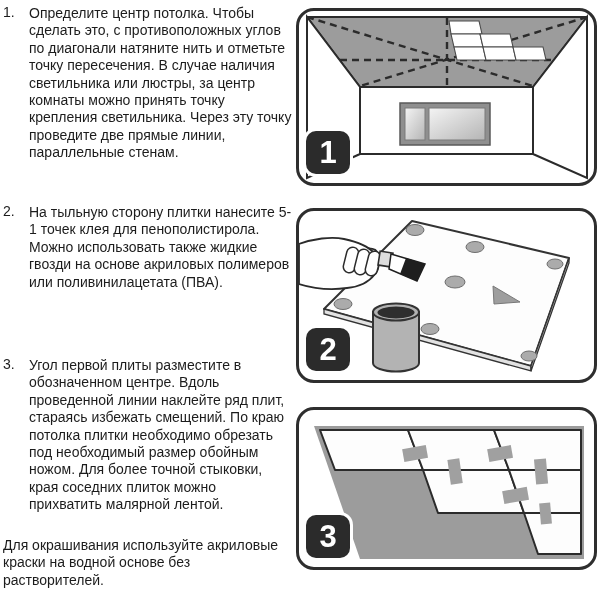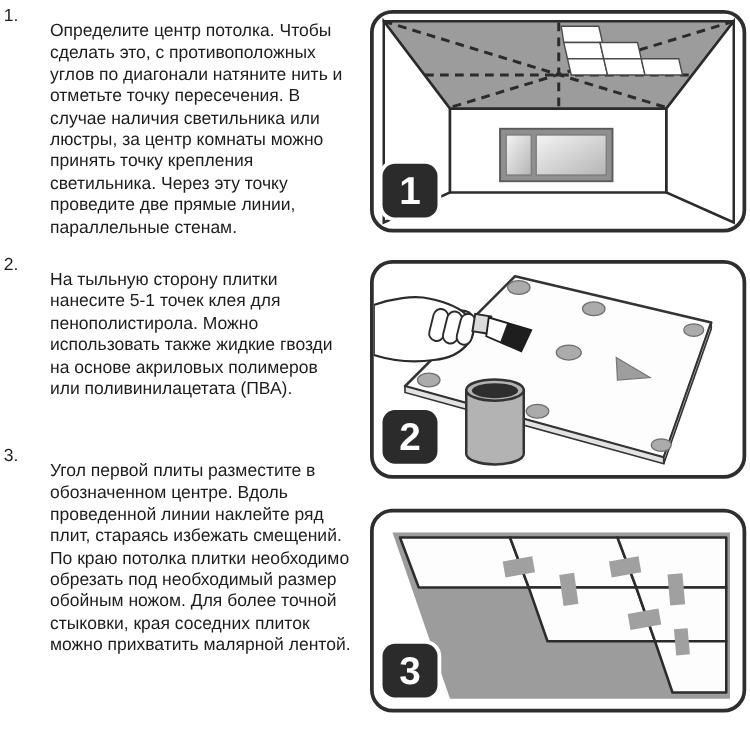--- a/index.html
+++ b/index.html
@@ -1,20 +1,20 @@
 <!DOCTYPE html>
 <html><head>
 <meta charset="utf-8">
 <style>
   html,body{margin:0;padding:0;background:#ffffff;}
   .page{position:relative;width:600px;height:592px;background:#ffffff;overflow:hidden;
         font-family:"Liberation Sans", sans-serif;color:#1c1c1c;}
   .step{position:absolute;left:3px;display:flex;width:290px;}
   .step .num{flex:none;width:25px;font-size:14px;line-height:17.4px;}
-  .step .txt{margin:12px;width:263px;font-size:14px;line-height:17.4px;}
+  .step .txt{margin:1px;width:263px;font-size:14px;line-height:17.4px;}
   .footer-note{position:absolute;left:3px;top:537px;width:288px;margin:0;
                font-size:14px;line-height:17.4px;}
   .figbox{position:absolute;left:296px;width:301px;margin:0;background:#fff;
           border:3px solid #2e2e2e;border-radius:18px;box-sizing:border-box;}
   .figbox svg{display:block;width:100%;height:100%;}
   .badge{position:absolute;left:7px;bottom:9px;width:44px;height:43px;
          background:#2b2b2b;border-radius:10px;box-shadow:0 0 0 3px #ffffff;
          color:#ffffff;font-size:31px;font-weight:bold;
          display:flex;align-items:center;justify-content:center;}
 </style>
@@ -31,20 +31,21 @@
   <div class="step" style="top:203px;">
     <span class="num">2.</span>
     <p class="txt">На тыльную сторону плитки нанесите 5-1 точек клея для пенополистирола. Можно использовать также жидкие гвозди на основе акриловых полимеров или поливинилацетата (ПВА).</p>
   </div>
 
   <div class="step" style="top:356px;">
     <span class="num">3.</span>
     <p class="txt">Угол первой плиты разместите в обозначенном центре. Вдоль проведенной линии наклейте ряд плит, стараясь избежать смещений. По краю потолка плитки необходимо обрезать под необходимый размер обойным ножом. Для более точной стыковки, края соседних плиток можно прихватить малярной лентой.</p>
   </div>
 
+  <p class="footer-note">Для окрашивания используйте акриловые краски на водной основе без растворителей.</p>
 
   <figure class="figbox" style="top:8px;height:178px;">
     <svg viewBox="0 0 295 172" preserveAspectRatio="none">
       <defs>
         <linearGradient id="winGrad" x1="0" y1="0" x2="1" y2="1">
           <stop offset="0" stop-color="#f4f4f4"></stop>
             <stop offset="1" stop-color="#b5b5b5"></stop>
         </linearGradient>
       </defs>
 

